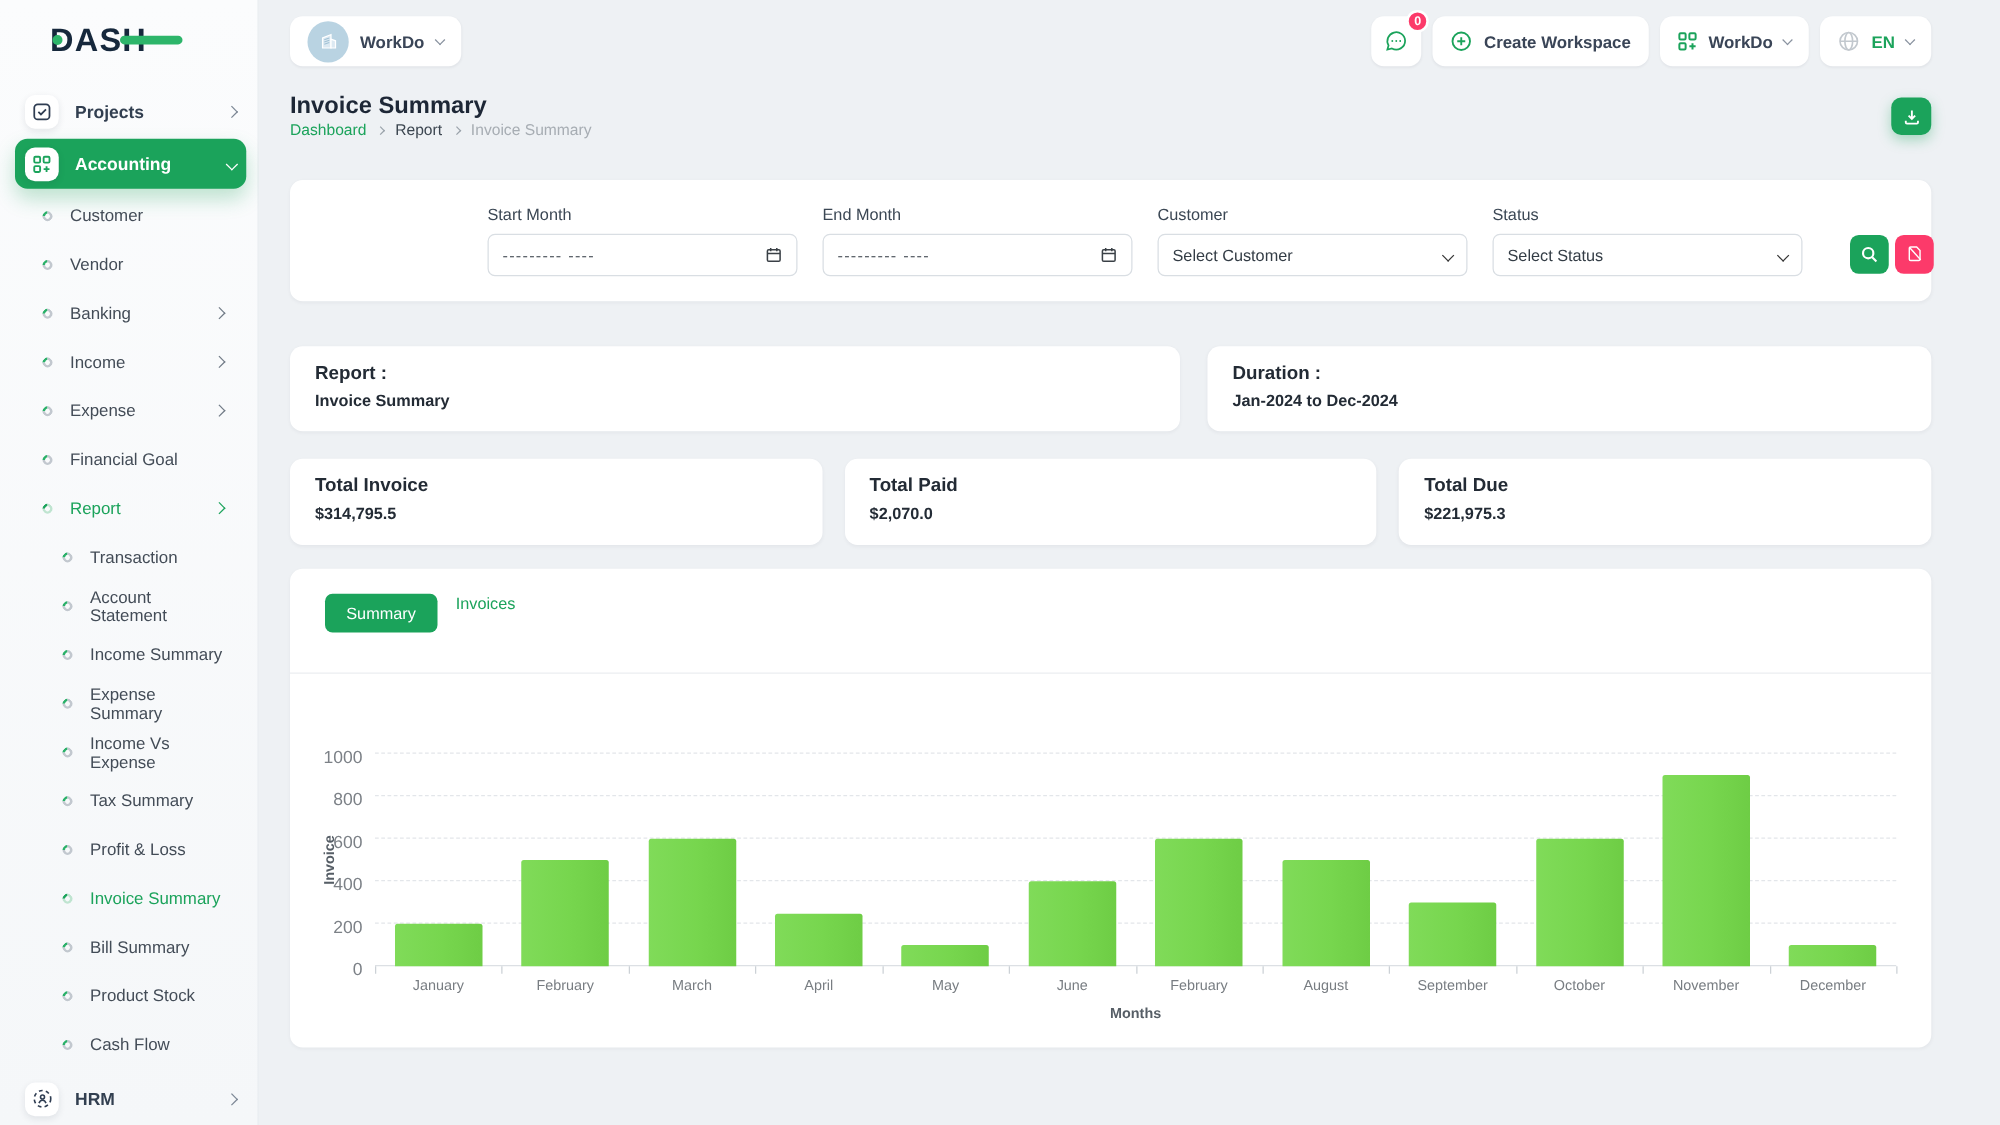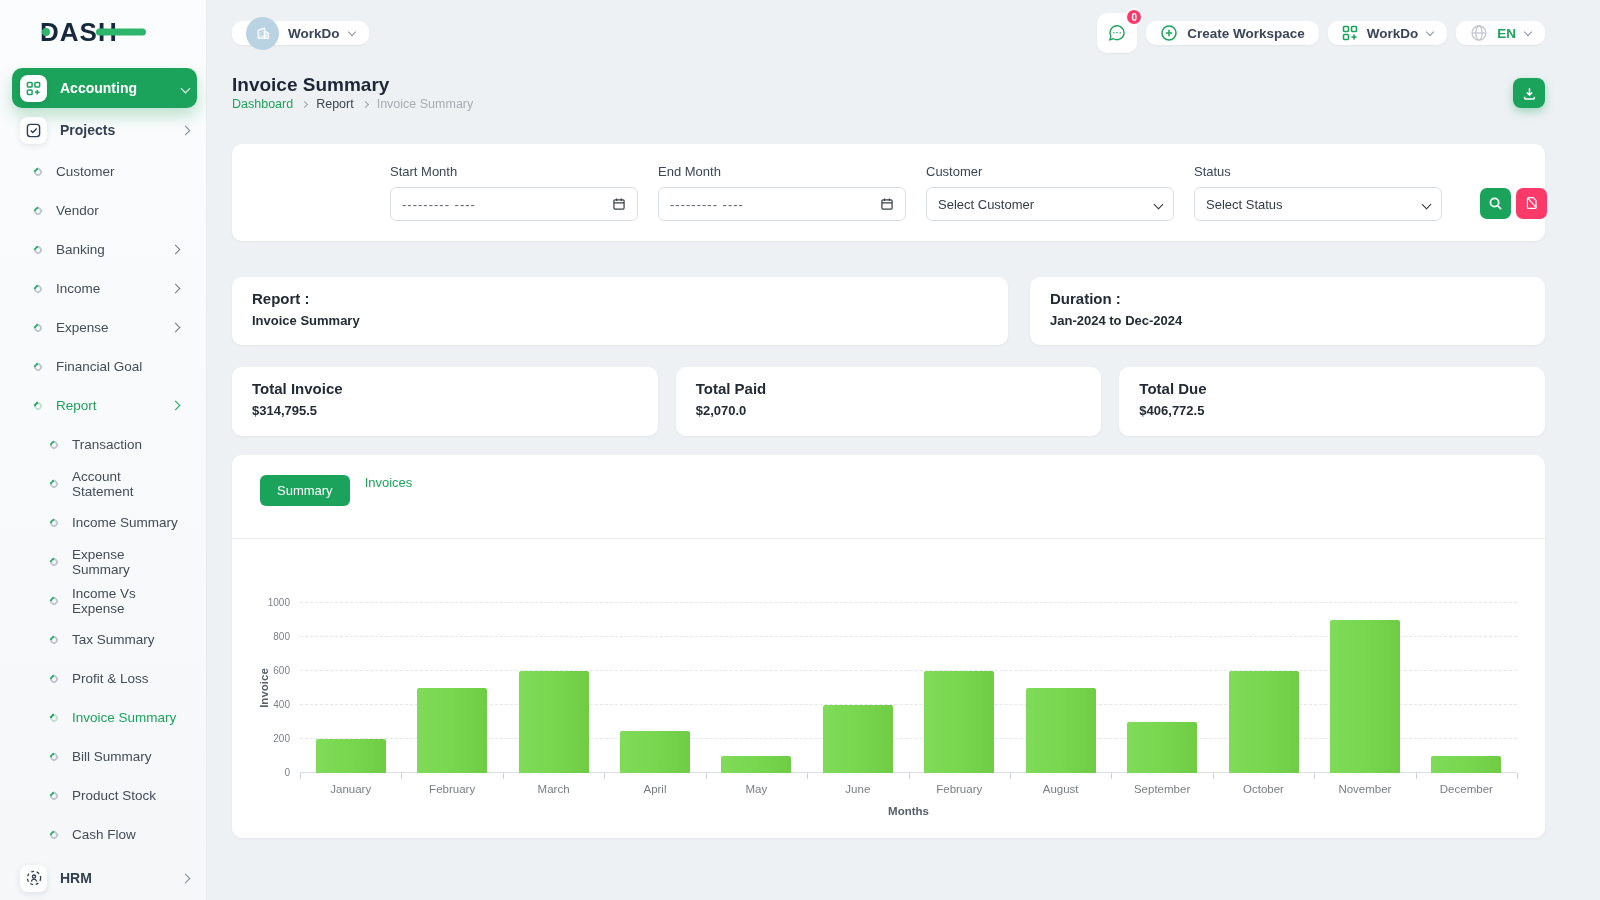--- a/index.html
+++ b/index.html
@@ -55,21 +55,21 @@
     border:2px solid #c2c8cf; border-top-color:#29b068;
     transform:rotate(-45deg);
   }
   .nav2.active, .nav3.active { color:#1ba35b; }
   .nav2.active .chev, .nav3.active .chev { color:#1ba35b; }
   .nav2.active .ring, .nav3.active .ring { border-color:#bfe4d0; border-top-color:#1ba35b; }
   
   .main { flex:1; padding:0 55px 0 25px; overflow:hidden; }
   .topbar { height:58px; display:flex; align-items:center; justify-content:space-between; padding-top:8px; }
   .pill {
-    background:#fff; border-radius:10px; height:24px;
+    background:#fff; border-radius:10px; height:40px;
     display:flex; align-items:center; gap:9px; padding:0 14px;
     box-shadow:0 1px 2px rgba(16,24,40,.05); cursor:pointer;
     font-size:13.5px; font-weight:bold; color:#3a4557;
   }
   .topbar-right { display:flex; align-items:center; gap:9px; }
   .ws-avatar { width:33px; height:33px; border-radius:50%; background:#b9d3e2;
     display:flex; align-items:center; justify-content:center; }
   .icon-btn { width:40px; height:40px; padding:0; justify-content:center; position:relative; }
   .badge {
     position:absolute; top:-5px; right:-6px; min-width:18px; height:18px;
@@ -103,40 +103,40 @@
   }
   .control.month { color:#5a6168; letter-spacing:1px; }
   .control.select { color:#333c45; }
   .filter-actions { display:flex; gap:5px; margin-left:18px; margin-top:21px; }
   .btn-sq { width:31px; height:31px; border-radius:7px; border:none; cursor:pointer;
     display:flex; align-items:center; justify-content:center; }
   .btn-search { background:#1ba35b; }
   .btn-reset  { background:#fc3a6a; }
   .info-row { display:flex; gap:22px; margin-top:36px; }
   .info-card { height:68px; padding:13px 20px; }
-  .info-card.report { width:776px; flex-shrink:0; }
+  .info-card.report { width:712px; flex-shrink:0; }
   .info-card.duration { flex:1; }
   .card-label { font-size:15px; font-weight:bold; color:#232b35; }
   .card-value { font-size:13px; font-weight:bold; color:#232b35; margin-top:6px; }
   .totals-row { display:flex; gap:18px; margin-top:22px; }
   .total-card { flex:1; height:69px; padding:13px 20px; }
   
   .chart-card { margin-top:19px; height:383px; padding:20px 28px 14px 28px; }
   .tabs { display:flex; align-items:flex-start; }
   .tab-active {
     background:#1ba35b; color:#fff; font-size:13px; padding:8px 17px;
     border-radius:6px; border:none; cursor:pointer;
   }
   .tab-link { color:#1ba35b; font-size:13px; margin-left:15px; cursor:pointer; }
   .divider { border-bottom:1px solid #eceef1; margin:32px -28px 0 -28px; }
   .chart { position:relative; margin-top:64px; padding-left:40px; }
   .plot { position:relative; height:170px; }
   .gridline { position:absolute; left:0; right:0; height:0; border-top:1px dashed #e3e6ea; }
   .gridline.baseline { border-top:1px solid #dce0e4; }
-  .ylab { position:absolute; right:calc(100% + 10px); top:-6px; font-size:10px; color:#7c8187; }
+  .ylab { position:absolute; right:calc(100% + 10px); top:-6px; font-size:14px; color:#7c8187; }
   .y-title {
     position:absolute; left:-36px; top:50%;
     transform:translate(-50%,-50%) rotate(-90deg);
     font-size:11.5px; font-weight:bold; color:#565e66; white-space:nowrap;
   }
   .xtick { position:absolute; bottom:-6px; width:1px; height:6px; background:#ccd1d6; }
   .bars { position:absolute; left:0; right:0; top:0; bottom:0; display:flex; }
   .slot { flex:1; display:flex; align-items:flex-end; justify-content:center; }
   .bar {
     width:70px; border-radius:2px 2px 0 0;
@@ -149,44 +149,44 @@
 </head>
 <body>
 
 <aside class="sidebar">
   <div class="logo">
     <svg width="110" height="32" viewBox="0 0 110 32">
       <text x="0" y="25" font-size="26" font-weight="bold" letter-spacing="1" fill="#16283c" font-family="Liberation Sans">DASH</text>
       <circle cx="6" cy="16" r="4" fill="#2db56a"></circle>
       <rect x="56" y="12.5" width="50" height="7" rx="3.5" fill="#2db56a"></rect>
     </svg>
+  </div>
+
+  <div class="nav1">
+    <span class="sq-icon">
+      <svg width="15" height="15" viewBox="0 0 16 16" fill="none" stroke="#2f3d52" stroke-width="1.5">
+        <rect x="1.5" y="1.5" width="13" height="13" rx="3"></rect>
+          <path d="M5 8l2.2 2.2L11.5 5.8"></path>
+      </svg>
+    </span>
+    <span class="lbl">Projects</span>
+    <span class="chev right"></span>
   </div>
 
   <div class="nav1 active">
     <span class="sq-icon">
       <svg width="15" height="15" viewBox="0 0 16 16" fill="none" stroke="#1ba35b" stroke-width="1.6">
         <rect x="1.5" y="1.5" width="5" height="5" rx="1"></rect>
           <rect x="9.5" y="1.5" width="5" height="5" rx="1"></rect>
         <rect x="1.5" y="9.5" width="5" height="5" rx="1"></rect>
           <path d="M12 9.5v5M9.5 12h5"></path>
       </svg>
     </span>
     <span class="lbl">Accounting</span>
     <span class="chev down"></span>
-  </div>
-
-  <div class="nav1">
-    <span class="sq-icon">
-      <svg width="15" height="15" viewBox="0 0 16 16" fill="none" stroke="#2f3d52" stroke-width="1.5">
-        <rect x="1.5" y="1.5" width="13" height="13" rx="3"></rect>
-          <path d="M5 8l2.2 2.2L11.5 5.8"></path>
-      </svg>
-    </span>
-    <span class="lbl">Projects</span>
-    <span class="chev right"></span>
   </div>
 
   <div class="nav2">
     <span class="ring"></span>
     <span class="lbl">Customer</span>
   </div>
   <div class="nav2">
     <span class="ring"></span>
     <span class="lbl">Vendor</span>
   </div>
@@ -421,21 +421,21 @@
     <div class="card total-card">
       <div class="card-label">Total Invoice</div>
       <div class="card-value">$314,795.5</div>
     </div>
     <div class="card total-card">
       <div class="card-label">Total Paid</div>
       <div class="card-value">$2,070.0</div>
     </div>
     <div class="card total-card">
       <div class="card-label">Total Due</div>
-      <div class="card-value">$406,772.5</div>
+      <div class="card-value">$221,975.3</div>
     </div>
   </div>
 
   <div class="card chart-card">
     <div class="tabs">
       <button class="tab-active">Summary</button>
       <span class="tab-link">Invoices</span>
     </div>
     <div class="divider"></div>
 

